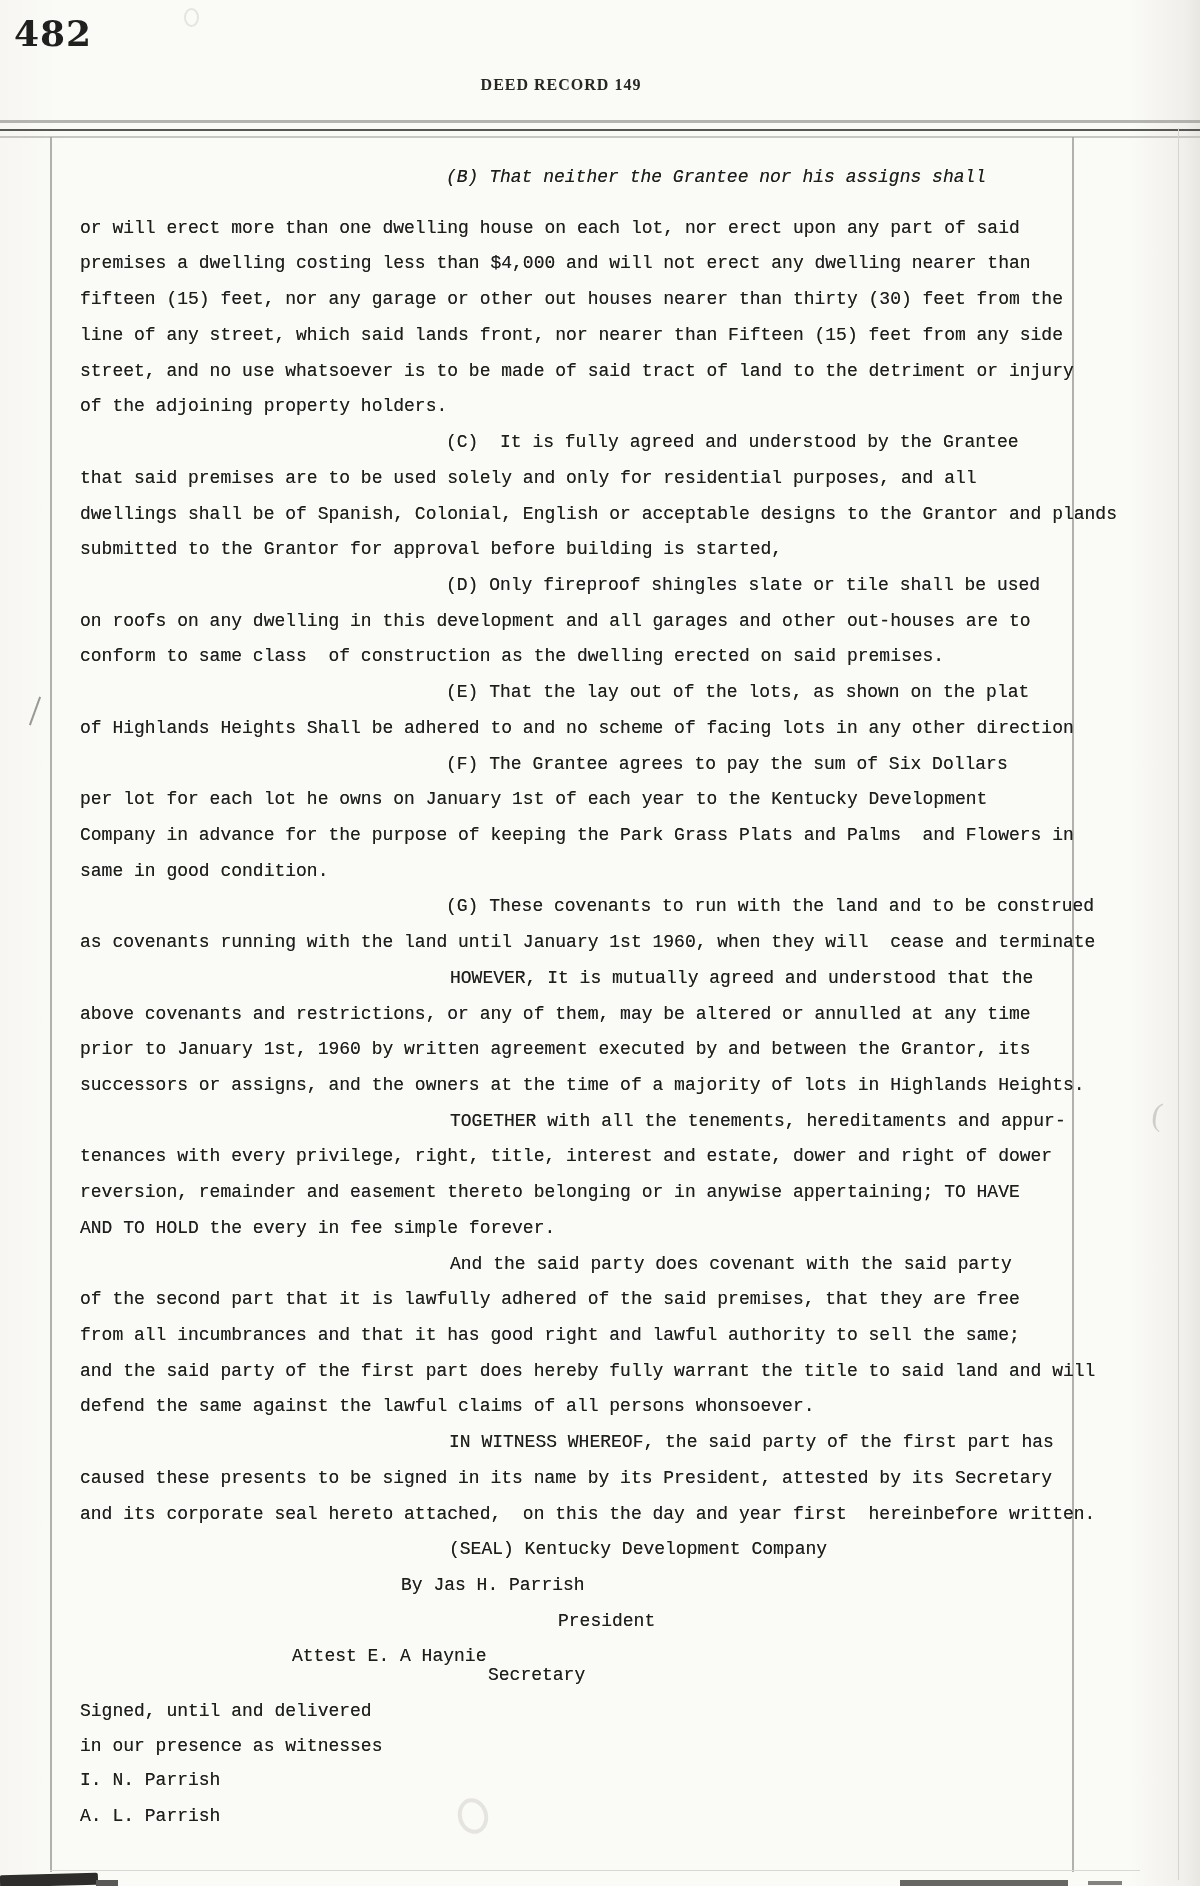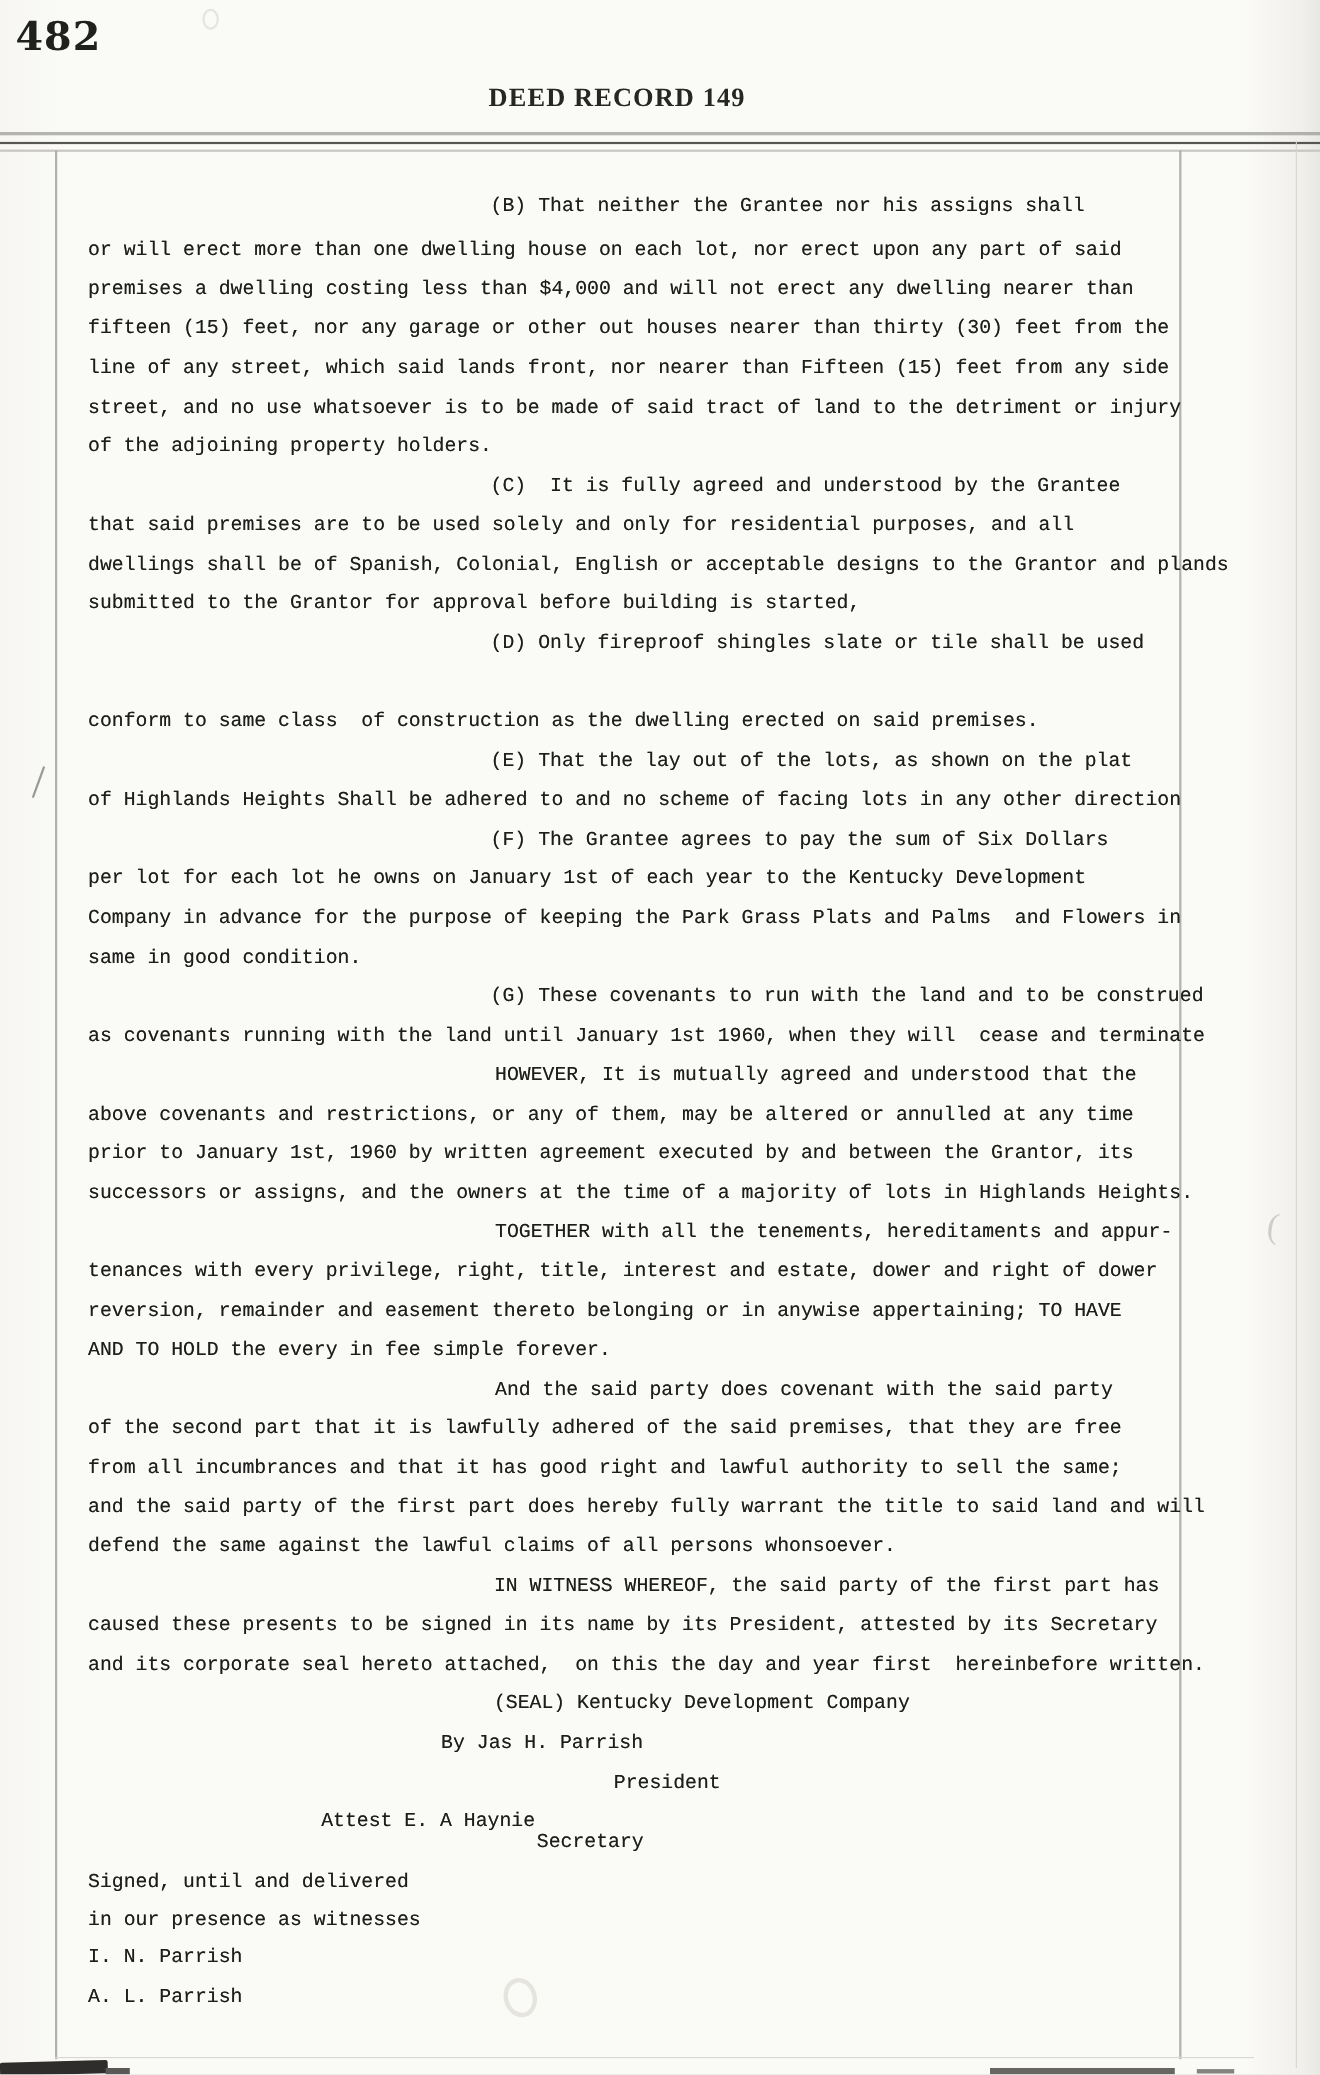--- a/index.html
+++ b/index.html
@@ -27,21 +27,21 @@
     color: #20201e;
   }
   .ledger-title {
     position: absolute;
     left: 0;
     top: 76px;
     width: 1122px;
     text-align: center;
     font-family: "Liberation Serif", serif;
     font-weight: 700;
-    font-size: 24px;
+    font-size: 16px;
     letter-spacing: 1px;
     color: #262624;
   }
   .hrule { position: absolute; left: 0; width: 1200px; }
   .hrule-a { top: 120px; height: 3px; background: #8f8f8d; opacity: .65; }
   .hrule-b { top: 129px; height: 2px; background: #565654; }
   .hrule-c { top: 136px; height: 2px; background: #c8c6c2; }
   .vrule {
     position: absolute;
     top: 137px;
@@ -110,32 +110,33 @@
   <div class="hrule hrule-a"></div>
   <div class="hrule hrule-b"></div>
   <div class="hrule hrule-c"></div>
 
   <div class="vrule vrule-left"></div>
   <div class="vrule vrule-right"></div>
   <div class="vrule vrule-edge"></div>
   <div class="bottom-rule"></div>
 
   <div class="text-layer">
-      <div class="tline" style="left: 446px; top: 188px;">(B) That neither the Grantee nor his assigns shall</div>
+      <div class="tline" style="left: 446px; top: 177px; font-style: italic;">(B) That neither the Grantee nor his assigns shall</div>
       <div class="tline" style="left: 80px; top: 228px;">or will erect more than one dwelling house on each lot, nor erect upon any part of said</div>
       <div class="tline" style="left: 80px; top: 263px;">premises a dwelling costing less than $4,000 and will not erect any dwelling nearer than</div>
       <div class="tline" style="left: 80px; top: 299px;">fifteen (15) feet, nor any garage or other out houses nearer than thirty (30) feet from the</div>
       <div class="tline" style="left: 80px; top: 335px;">line of any street, which said lands front, nor nearer than Fifteen (15) feet from any side</div>
       <div class="tline" style="left: 80px; top: 371px;">street, and no use whatsoever is to be made of said tract of land to the detriment or injury</div>
       <div class="tline" style="left: 80px; top: 406px;">of the adjoining property holders.</div>
       <div class="tline" style="left: 446px; top: 442px;">(C)  It is fully agreed and understood by the Grantee</div>
       <div class="tline" style="left: 80px; top: 478px;">that said premises are to be used solely and only for residential purposes, and all</div>
       <div class="tline" style="left: 80px; top: 514px;">dwellings shall be of Spanish, Colonial, English or acceptable designs to the Grantor and plands</div>
       <div class="tline" style="left: 80px; top: 549px;">submitted to the Grantor for approval before building is started,</div>
       <div class="tline" style="left: 446px; top: 585px;">(D) Only fireproof shingles slate or tile shall be used</div>
+      <div class="tline" style="left: 80px; top: 621px;">on roofs on any dwelling in this development and all garages and other out-houses are to</div>
       <div class="tline" style="left: 80px; top: 656px;">conform to same class  of construction as the dwelling erected on said premises.</div>
       <div class="tline" style="left: 446px; top: 692px; text-align: right;">(E) That the lay out of the lots, as shown on the plat</div>
       <div class="tline" style="left: 80px; top: 728px;">of Highlands Heights Shall be adhered to and no scheme of facing lots in any other direction</div>
       <div class="tline" style="left: 446px; top: 764px;">(F) The Grantee agrees to pay the sum of Six Dollars</div>
       <div class="tline" style="left: 80px; top: 799px;">per lot for each lot he owns on January 1st of each year to the Kentucky Development</div>
       <div class="tline" style="left: 80px; top: 835px;">Company in advance for the purpose of keeping the Park Grass Plats and Palms  and Flowers in</div>
       <div class="tline" style="left: 80px; top: 871px;">same in good condition.</div>
       <div class="tline" style="left: 446px; top: 906px;">(G) These covenants to run with the land and to be construed</div>
       <div class="tline" style="left: 80px; top: 942px;">as covenants running with the land until January 1st 1960, when they will  cease and terminate</div>
       <div class="tline" style="left: 450px; top: 978px;">HOWEVER, It is mutually agreed and understood that the</div>

